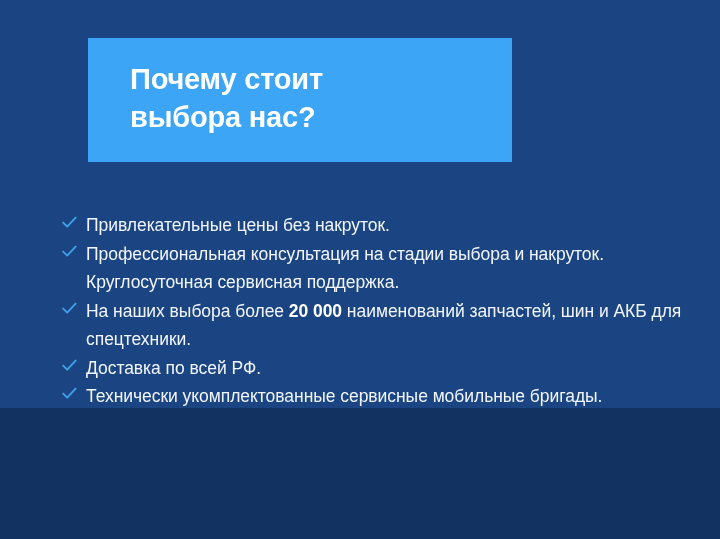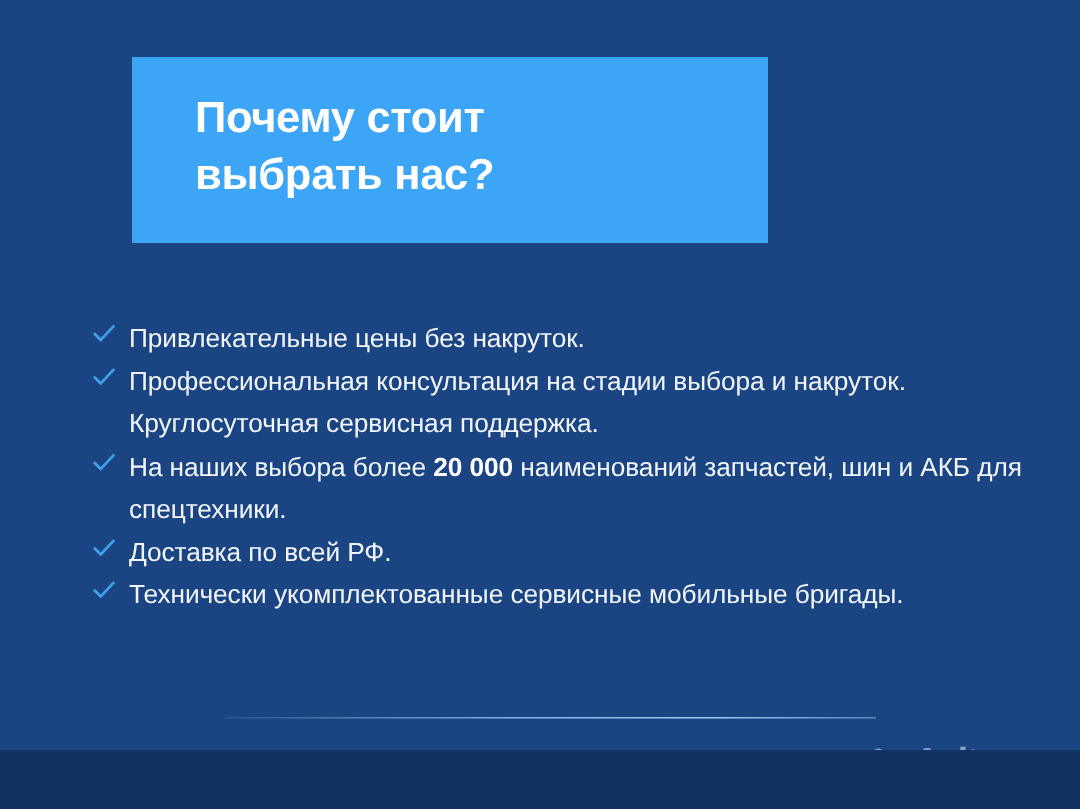--- a/index.html
+++ b/index.html
@@ -10,21 +10,21 @@
   body {
     width: 720px;
     height: 539px;
     overflow: hidden;
     font-family: "Liberation Sans", "DejaVu Sans", sans-serif;
   }
 
   #slide {
     position: relative;
     width: 720px;
-    height: 500px;
+    height: 408px;
     background: #1B4582;
     overflow: hidden;
   }
 
   
   #title-banner {
     position: absolute;
     left: 88px;
     top: 38px;
     width: 424px;
@@ -123,21 +123,21 @@
     line-height: 24px;
   }
 </style>
 </head>
 <body>
 
 <div id="slide">
 
   <div id="title-banner">
     <div class="title-line">Почему стоит</div>
-    <div class="title-line">выбрать нас?</div>
+    <div class="title-line">выбора нас?</div>
   </div>
 
   <div id="bullet-list">
       <div class="bullet-row">
         <span class="check-icon">
           <svg width="15" height="13" viewBox="0 0 15 13">
             <path d="M1.2 6.6 L5.2 10.6 L13.6 1.6" fill="none" stroke="#3FA0E8" stroke-width="1.9" stroke-linecap="round" stroke-linejoin="round"></path>
           </svg>
         </span>
         <div class="bullet-text"><span>Привлекательные цены без накруток.</span></div>

